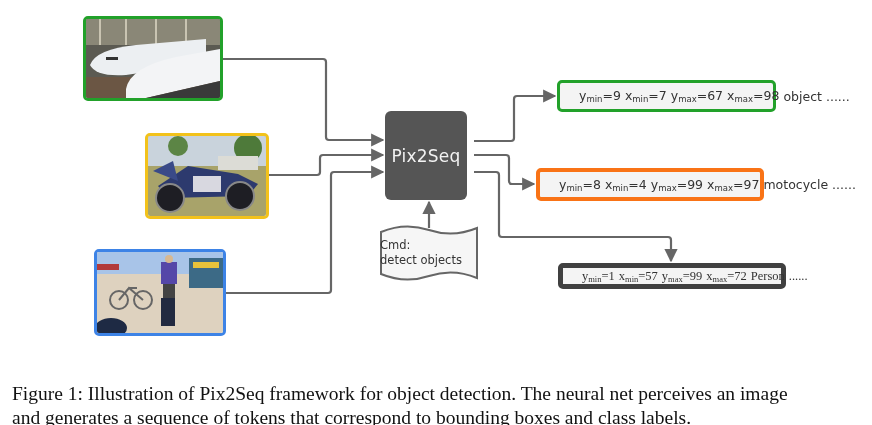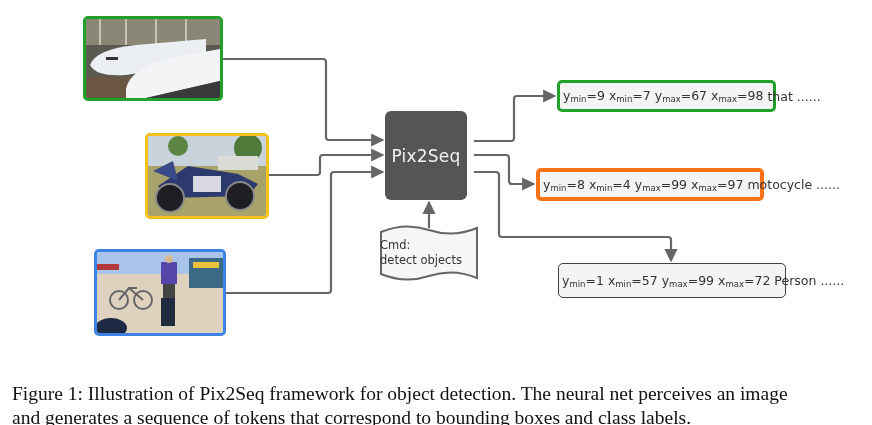--- a/index.html
+++ b/index.html
@@ -6,25 +6,25 @@
     body { width: 872px; height: 425px; position: relative; overflow: hidden; font-family: "DejaVu Sans", sans-serif; }
     .stage { position: absolute; left: 0; top: 0; width: 872px; height: 425px; }
     svg.wires { position: absolute; left: 0; top: 0; width: 872px; height: 425px; }
     .thumb { position: absolute; border-radius: 5px; box-sizing: border-box; overflow: hidden; }
     .thumb svg { width: 100%; height: 100%; display: block; }
     .thumb-train { left: 83px; top: 16px; width: 140px; height: 85px; border: 3px solid #22a12a; }
     .thumb-moto { left: 145px; top: 133px; width: 124px; height: 86px; border: 3px solid #f2c21b; }
     .thumb-bike { left: 94px; top: 249px; width: 132px; height: 87px; border: 3px solid #3d83e6; }
     .model-box { position: absolute; left: 385px; top: 111px; width: 82px; height: 89px; background: #555555; border-radius: 6px; color: #f2f2f2; font-size: 17px; display: flex; align-items: center; justify-content: center; letter-spacing: 0.2px; }
     .cmd-text { position: absolute; left: 380px; top: 238px; width: 98px; text-align: left; font-size: 11.5px; line-height: 15px; color: #333; }
-    .out { position: absolute; box-sizing: border-box; background: #f4f4f4; border-radius: 5px; font-size: 12.5px; color: #333; display: flex; align-items: center; padding-left: 3px; white-space: nowrap; }
+    .out { position: absolute; box-sizing: border-box; background: #f4f4f4; border-radius: 5px; font-size: 12.5px; color: #333; display: flex; align-items: center; padding-left: 19px; white-space: nowrap; }
     .out sub { font-size: 8.5px; vertical-align: -2px; }
     .out-1 { left: 557px; top: 80px; width: 219px; height: 32px; border: 3px solid #22a12a; }
     .out-2 { left: 536px; top: 168px; width: 228px; height: 33px; border: 4px solid #f97316; }
-    .out-3 { left: 558px; top: 263px; width: 228px; height: 35px; border: 1px solid #404040; }
+    .out-3 { left: 558px; top: 263px; width: 228px; height: 26px; border: 5px solid #404040; font-family: Liberation Serif, serif; }
     .caption { position: absolute; left: 12px; top: 366px; width: 860px; font-family: "Liberation Serif", serif; font-size: 19.5px; line-height: 24px; color: #111; margin-top: 16px; }
     .caption div { white-space: nowrap; }
     .tok { margin-right: 4px; }
   </style>
 </head>
 <body>
 
 <div class="stage">
 
   <svg class="wires" viewBox="0 0 872 425">
@@ -111,21 +111,21 @@
   <div class="cmd-text">
     <div>Cmd:</div>
     <div>detect objects</div>
   </div>
 
   <div class="out out-1">
     <span class="tok"><span>y</span><sub>min</sub><span>=</span><span>9</span></span>
     <span class="tok"><span>x</span><sub>min</sub><span>=</span><span>7</span></span>
     <span class="tok"><span>y</span><sub>max</sub><span>=</span><span>67</span></span>
     <span class="tok"><span>x</span><sub>max</sub><span>=</span><span>98</span></span>
-    <span class="tok">that</span>
+    <span class="tok">object</span>
     <span>......</span>
   </div>
 
   <div class="out out-2">
     <span class="tok"><span>y</span><sub>min</sub><span>=</span><span>8</span></span>
     <span class="tok"><span>x</span><sub>min</sub><span>=</span><span>4</span></span>
     <span class="tok"><span>y</span><sub>max</sub><span>=</span><span>99</span></span>
     <span class="tok"><span>x</span><sub>max</sub><span>=</span><span>97</span></span>
     <span class="tok">motocycle</span>
     <span>......</span>

